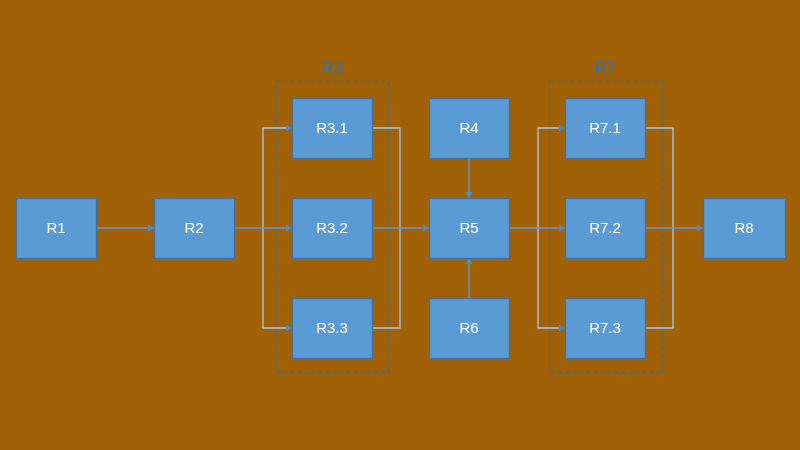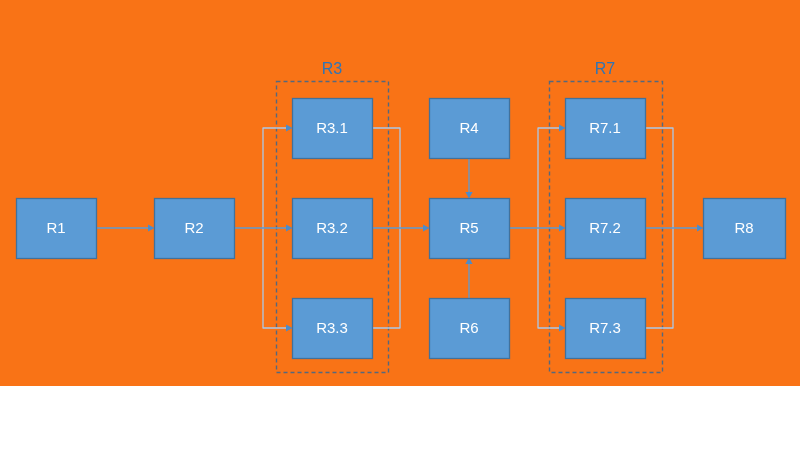--- a/index.html
+++ b/index.html
@@ -7,22 +7,22 @@
     padding: 0;
     background: #ffffff;
     width: 800px;
     height: 450px;
     overflow: hidden;
     font-family: "Liberation Sans", sans-serif;
   }
   .stage {
     position: relative;
     width: 800px;
-    height: 386px;
-    background: #f97316;
+    height: 450px;
+    background: #a16207;
   }
   svg { display: block; }
   text {
     font-family: "Liberation Sans", sans-serif;
     user-select: none;
   }
 </style>
 </head>
 <body>
 

